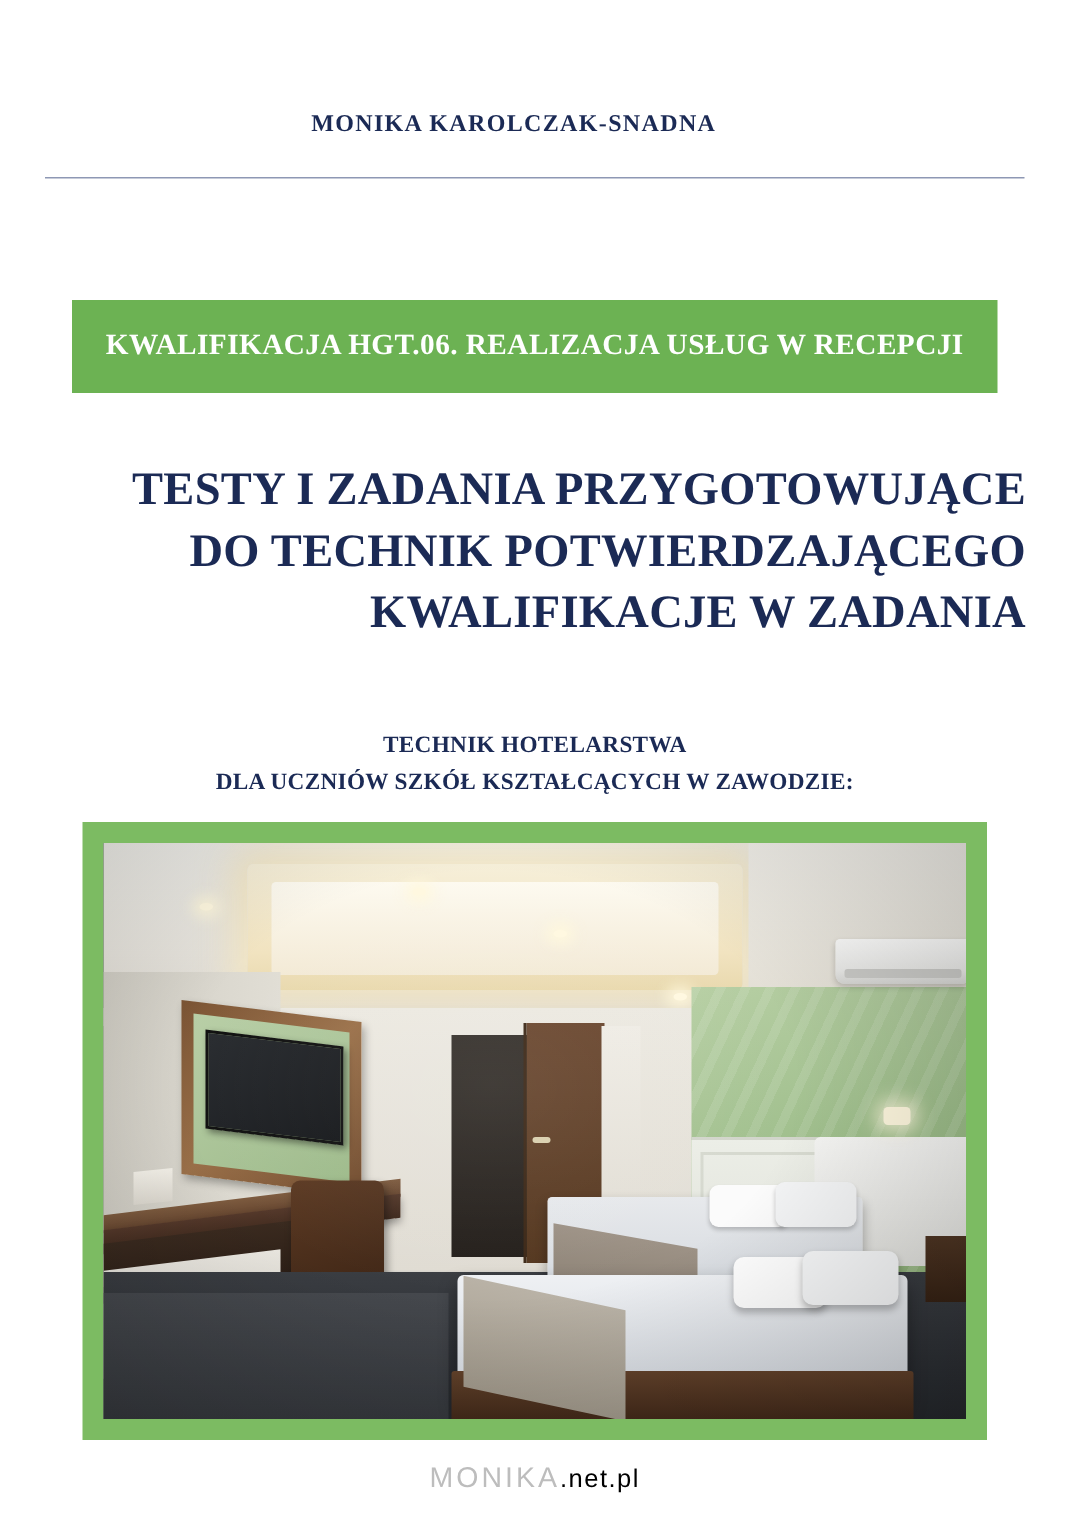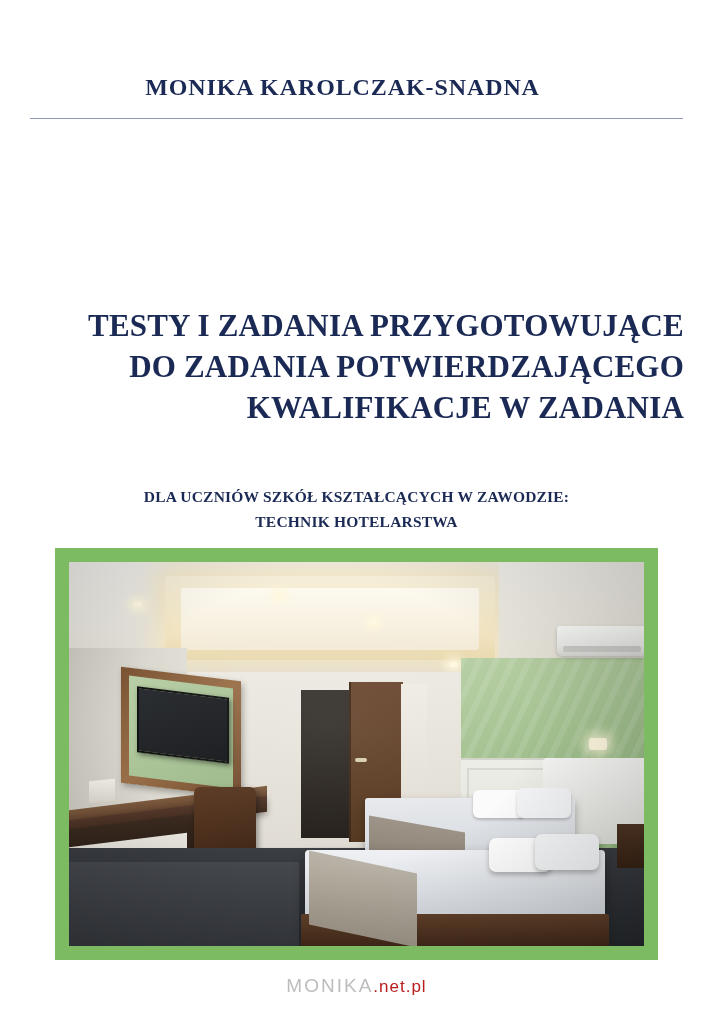--- a/index.html
+++ b/index.html
@@ -25,21 +25,21 @@
   .author-block {
     position: absolute;
     top: 74px;
     left: 0;
     right: 0;
     text-align: center;
   }
   .author-name {
     font-family: "Liberation Serif", serif;
     font-weight: bold;
-    font-size: 24px;
+    font-size: 16px;
     letter-spacing: 0.9px;
     color: #1b2a55;
     padding-right: 28px;
     text-align: center;
   }
   .author-rule {
     position: absolute;
     top: 118px;
     left: 30px;
     width: 653px;
@@ -360,42 +360,45 @@
     top: 975px;
     left: 0;
     right: 0;
     text-align: center;
     font-family: "Liberation Sans", sans-serif;
     font-size: 19px;
     letter-spacing: 2px;
     color: #b9b9b9;
   }
   .watermark .wm-main { color:#bdbdbd; }
-  .watermark .wm-suffix { color:#b91c1c; font-size:17px; letter-spacing:1px;text-align:center; }
+  .watermark .wm-suffix { color:#000000; font-size:17px; letter-spacing:1px;text-align:center; }
 </style>
 </head>
 <body>
 
 <div class="cover">
 
   <div class="author-block">
     <div class="author-name">MONIKA KAROLCZAK-SNADNA</div>
   </div>
   <div class="author-rule"></div>
 
+  <div class="qual-banner">
+    <span class="qual-banner-text">KWALIFIKACJA HGT.06. REALIZACJA USŁUG W RECEPCJI</span>
+  </div>
 
   <div class="main-title">
     <span class="line">TESTY I ZADANIA PRZYGOTOWUJĄCE</span>
-    <span class="line">DO ZADANIA POTWIERDZAJĄCEGO</span>
+    <span class="line">DO TECHNIK POTWIERDZAJĄCEGO</span>
     <span class="line">KWALIFIKACJE W ZADANIA</span>
   </div>
 
   <div class="subtitle">
+    <span class="line">TECHNIK HOTELARSTWA</span>
     <span class="line">DLA UCZNIÓW SZKÓŁ KSZTAŁCĄCYCH W ZAWODZIE:</span>
-    <span class="line">TECHNIK HOTELARSTWA</span>
   </div>
 
   <div class="photo-frame">
     <div class="photo">
       <div class="room">
         <div class="ceiling"></div>
         <div class="ceiling-cove"></div>
         <div class="ceiling-inner"></div>
         <div class="ceiling-right"></div>
         <div class="downlight" style="top:40px; left:64px;"></div>

